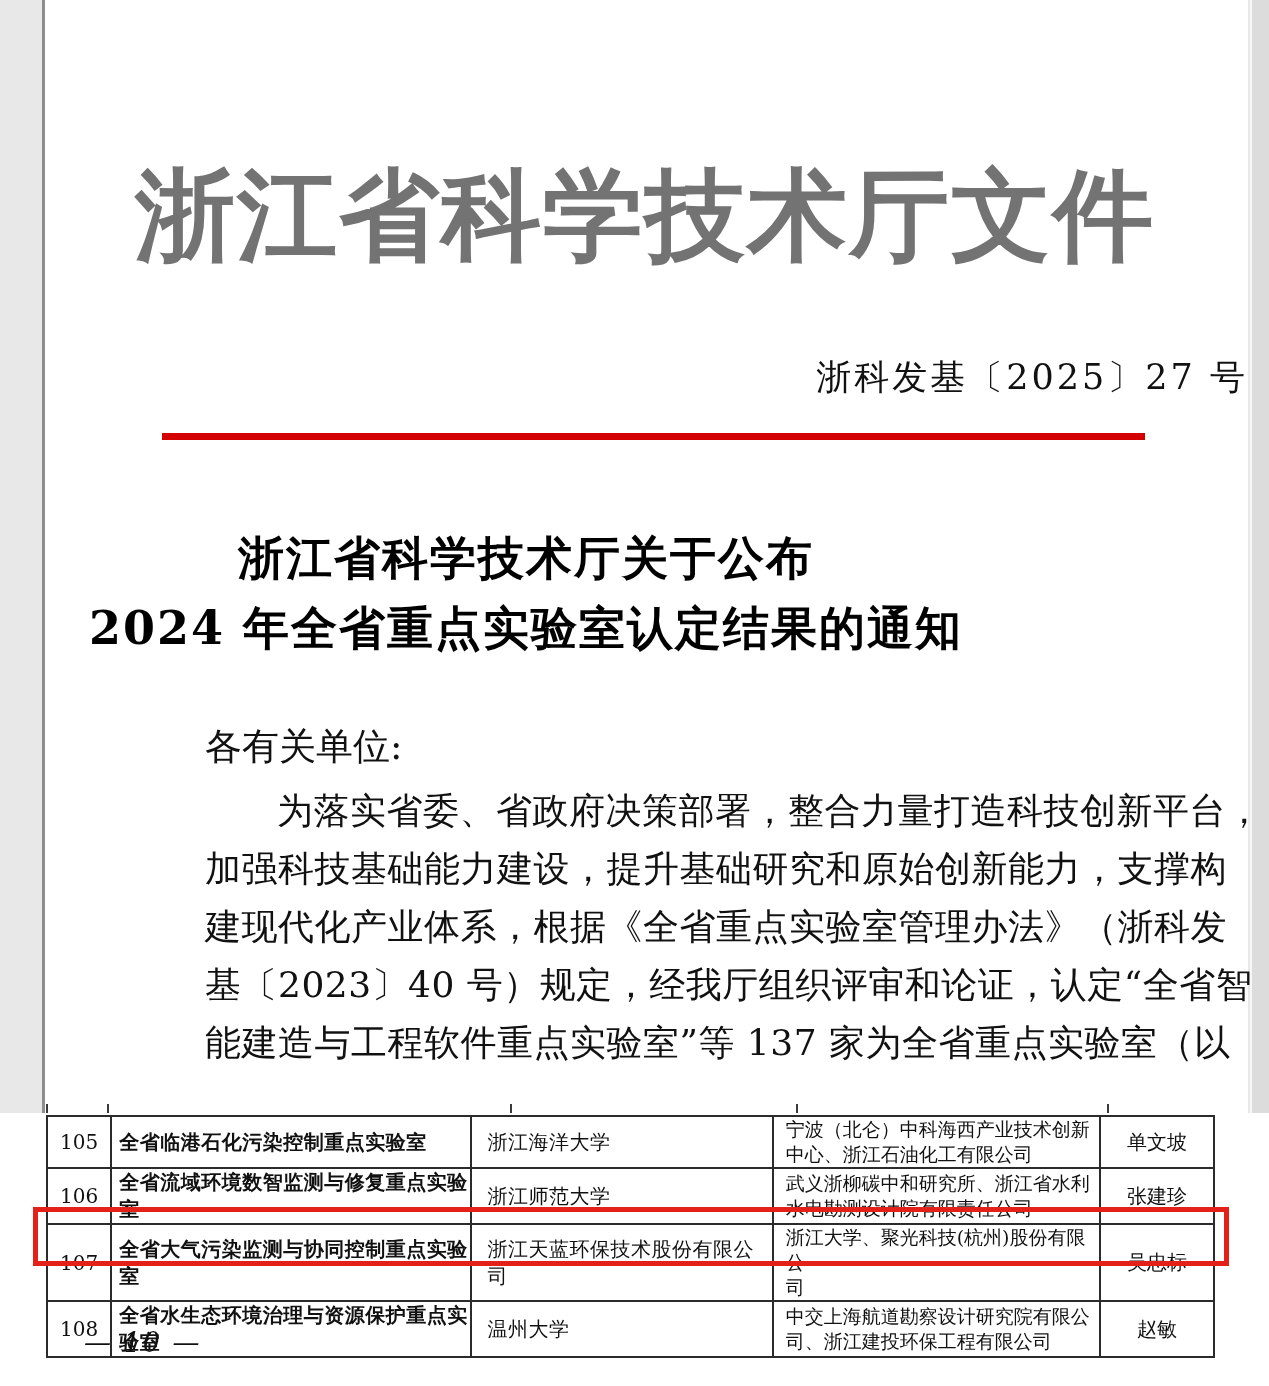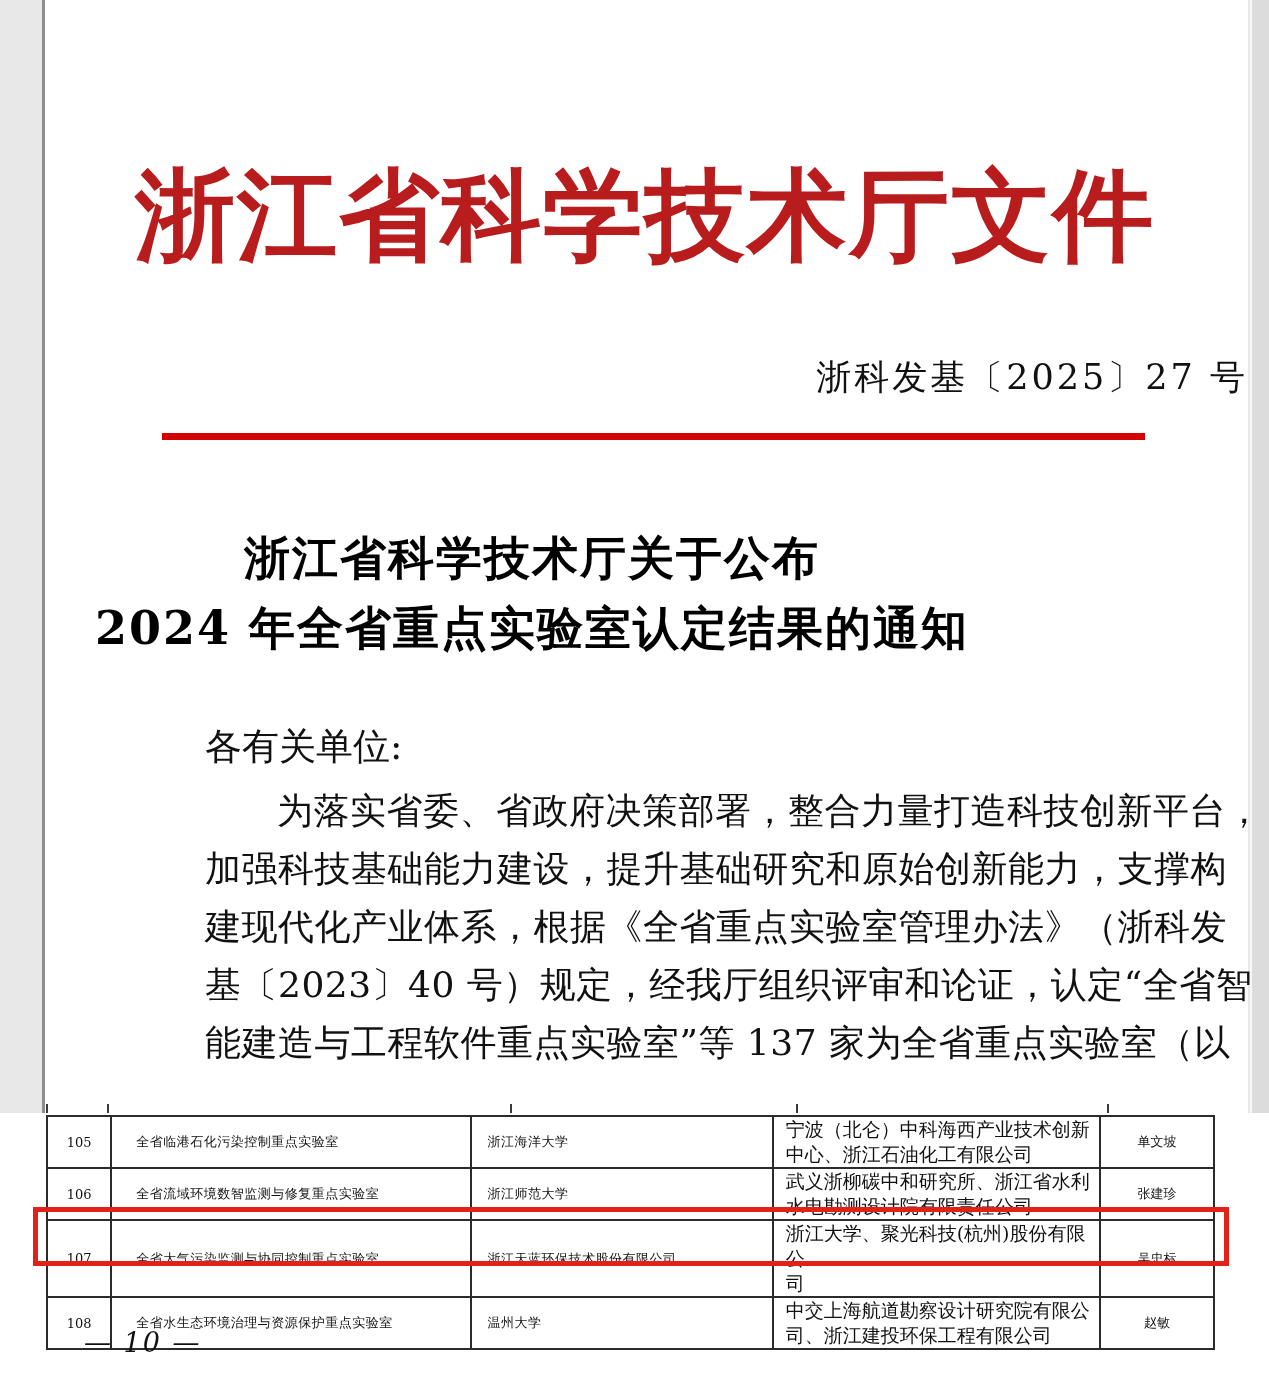--- a/index.html
+++ b/index.html
@@ -22,33 +22,33 @@
   .right-strip {
     position:absolute; left:1250px; top:0; width:19px; height:1113px;
     background:#dcdcdc; border-left:2px solid #f7f7f7;
   }
 
   .doc-title {
     position:absolute; left:42px; top:148px; width:1206px;
     text-align:center;
     font-size:100px; font-weight:bold; letter-spacing:2px;
     line-height:134px;
-    color:#b91c1c;
+    color:#737373;
     white-space:nowrap;
   }
   .doc-number {
     position:absolute; left:42px; top:354px; width:1206px;
     text-align:right; font-size:35px; letter-spacing:3px;
     color:#111;
   }
   .red-rule {
     position:absolute; left:162px; top:433px; width:983px; height:7px;
     background:#d40000;
   }
-  .notice-title { position:absolute; left:42px; width:980px; text-align:center;
+  .notice-title { position:absolute; left:36px; width:980px; text-align:center;
     font-weight:bold; font-size:46px; letter-spacing:2px; color:#000; white-space:nowrap; }
   .notice-title.l1 { top:528px; }
   .notice-title.l2 { top:598px; }
 
   .salutation {
     position:absolute; left:205px; top:722px;
     font-size:37px; color:#111; white-space:nowrap;
   }
   .body-lines { position:absolute; left:205px; top:782px; width:940px; }
   .body-line {
@@ -63,26 +63,26 @@
   
   .bottom-section { position:absolute; left:0; top:1113px; width:1269px; height:273px; background:#ffffff; }
 
   table.doc-table {
     position:absolute; left:46px; top:2px; width:1169px;
     border-collapse:collapse; table-layout:fixed;
     font-family:"DejaVu Serif", serif;
   }
   .doc-table td {
     border:2px solid #2b2b2b;
-    font-size:13px; color:#111;
+    font-size:20px; color:#111;
     vertical-align:middle;
     overflow:hidden;
   }
   .doc-table td.c-no { width:61px; text-align:center; }
-  .doc-table td.c-lab { width:342px; padding-left:24px; letter-spacing:0.5px; }
+  .doc-table td.c-lab { width:342px; padding-left:7px; letter-spacing:0.5px;font-weight:bold; }
   .doc-table td.c-inst { width:286px; padding-left:15px; letter-spacing:0.5px; }
   .doc-table td.c-part {
     width:311px; padding-left:12px; font-size:19px; line-height:25px;
     white-space:pre-line;
   }
   .doc-table td.c-dir { width:108px; text-align:center; }
   tr.r105 { height:51px; }
   tr.r106 { height:45px; }
   tr.r107 { height:52px; }
   tr.r108 { height:52px; }

